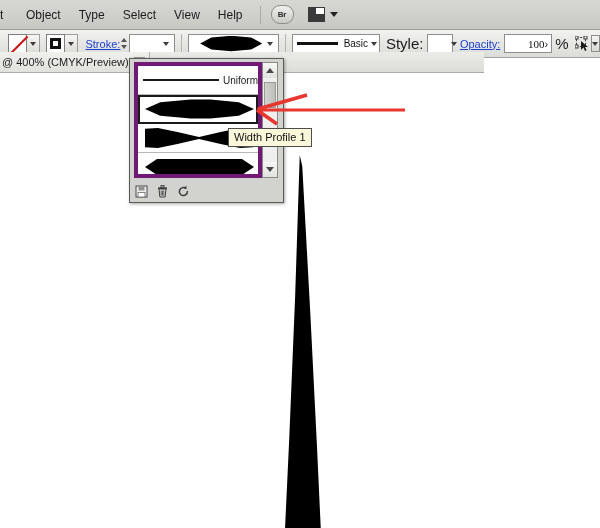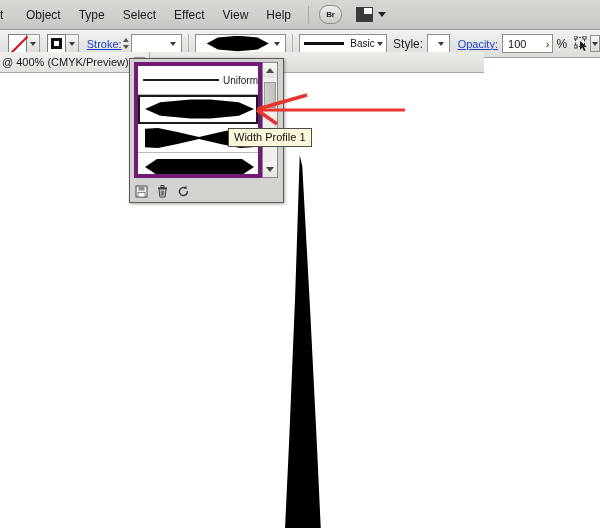--- a/index.html
+++ b/index.html
@@ -143,21 +143,21 @@
   }
   .lbl-link {
     color: #1b3fd1;
     text-decoration: underline;
     font-size: 11px;
     white-space: nowrap;
     cursor: default;
   }
   .lbl-plain {
     color: #1c1c1c;
-    font-size: 12px;
+    font-size: 15px;
     white-space: nowrap;
     cursor: default;
   }
   .stepper {
     width: 11px; height: 18px;
     display: flex; flex-direction: column; justify-content: center; align-items: center;
     gap: 3px;
     cursor: default;
   }
   .st-up { width:0;height:0;border-left:3.5px solid transparent;border-right:3.5px solid transparent;border-bottom:4px solid #555; }
@@ -168,24 +168,25 @@
     border: 1px solid #8e8e8a;
     box-sizing: border-box;
     display: flex;
     align-items: center;
     position: relative;
     cursor: default;
   }
   .field .fv {
     font-size: 11px;
     color: #111;
-    padding-left: 5px;
+    padding-left: 23px;
     flex: 1;
     white-space: nowrap;
     overflow: hidden;
+    font-family: Liberation Serif, serif;
   }
   .field .fdd {
     width: 16px;
     height: 100%;
     display: flex; align-items: center; justify-content: center;
   }
   .cb-sep { width: 1px; height: 20px; background: #b4b4b0; margin: 0 6px; }
 
   
   .profile-preview-field {
@@ -401,21 +402,20 @@
   }
 </style>
 </head>
 <body>
 
 <div class="menubar">
   <div class="menu-item clip-left">t</div>
   <div class="menu-item">Object</div>
   <div class="menu-item">Type</div>
   <div class="menu-item">Select</div>
-  <div class="menu-item">Effect</div>
   <div class="menu-item">View</div>
   <div class="menu-item">Help</div>
   <div class="menu-sep"></div>
   <div class="br-button">Br</div>
   <div class="arrange-btn">
     <span class="arrange-icon">
       <i class="l"></i>
         <i class="r1"></i>
         <i class="r2"></i>
     </span>

